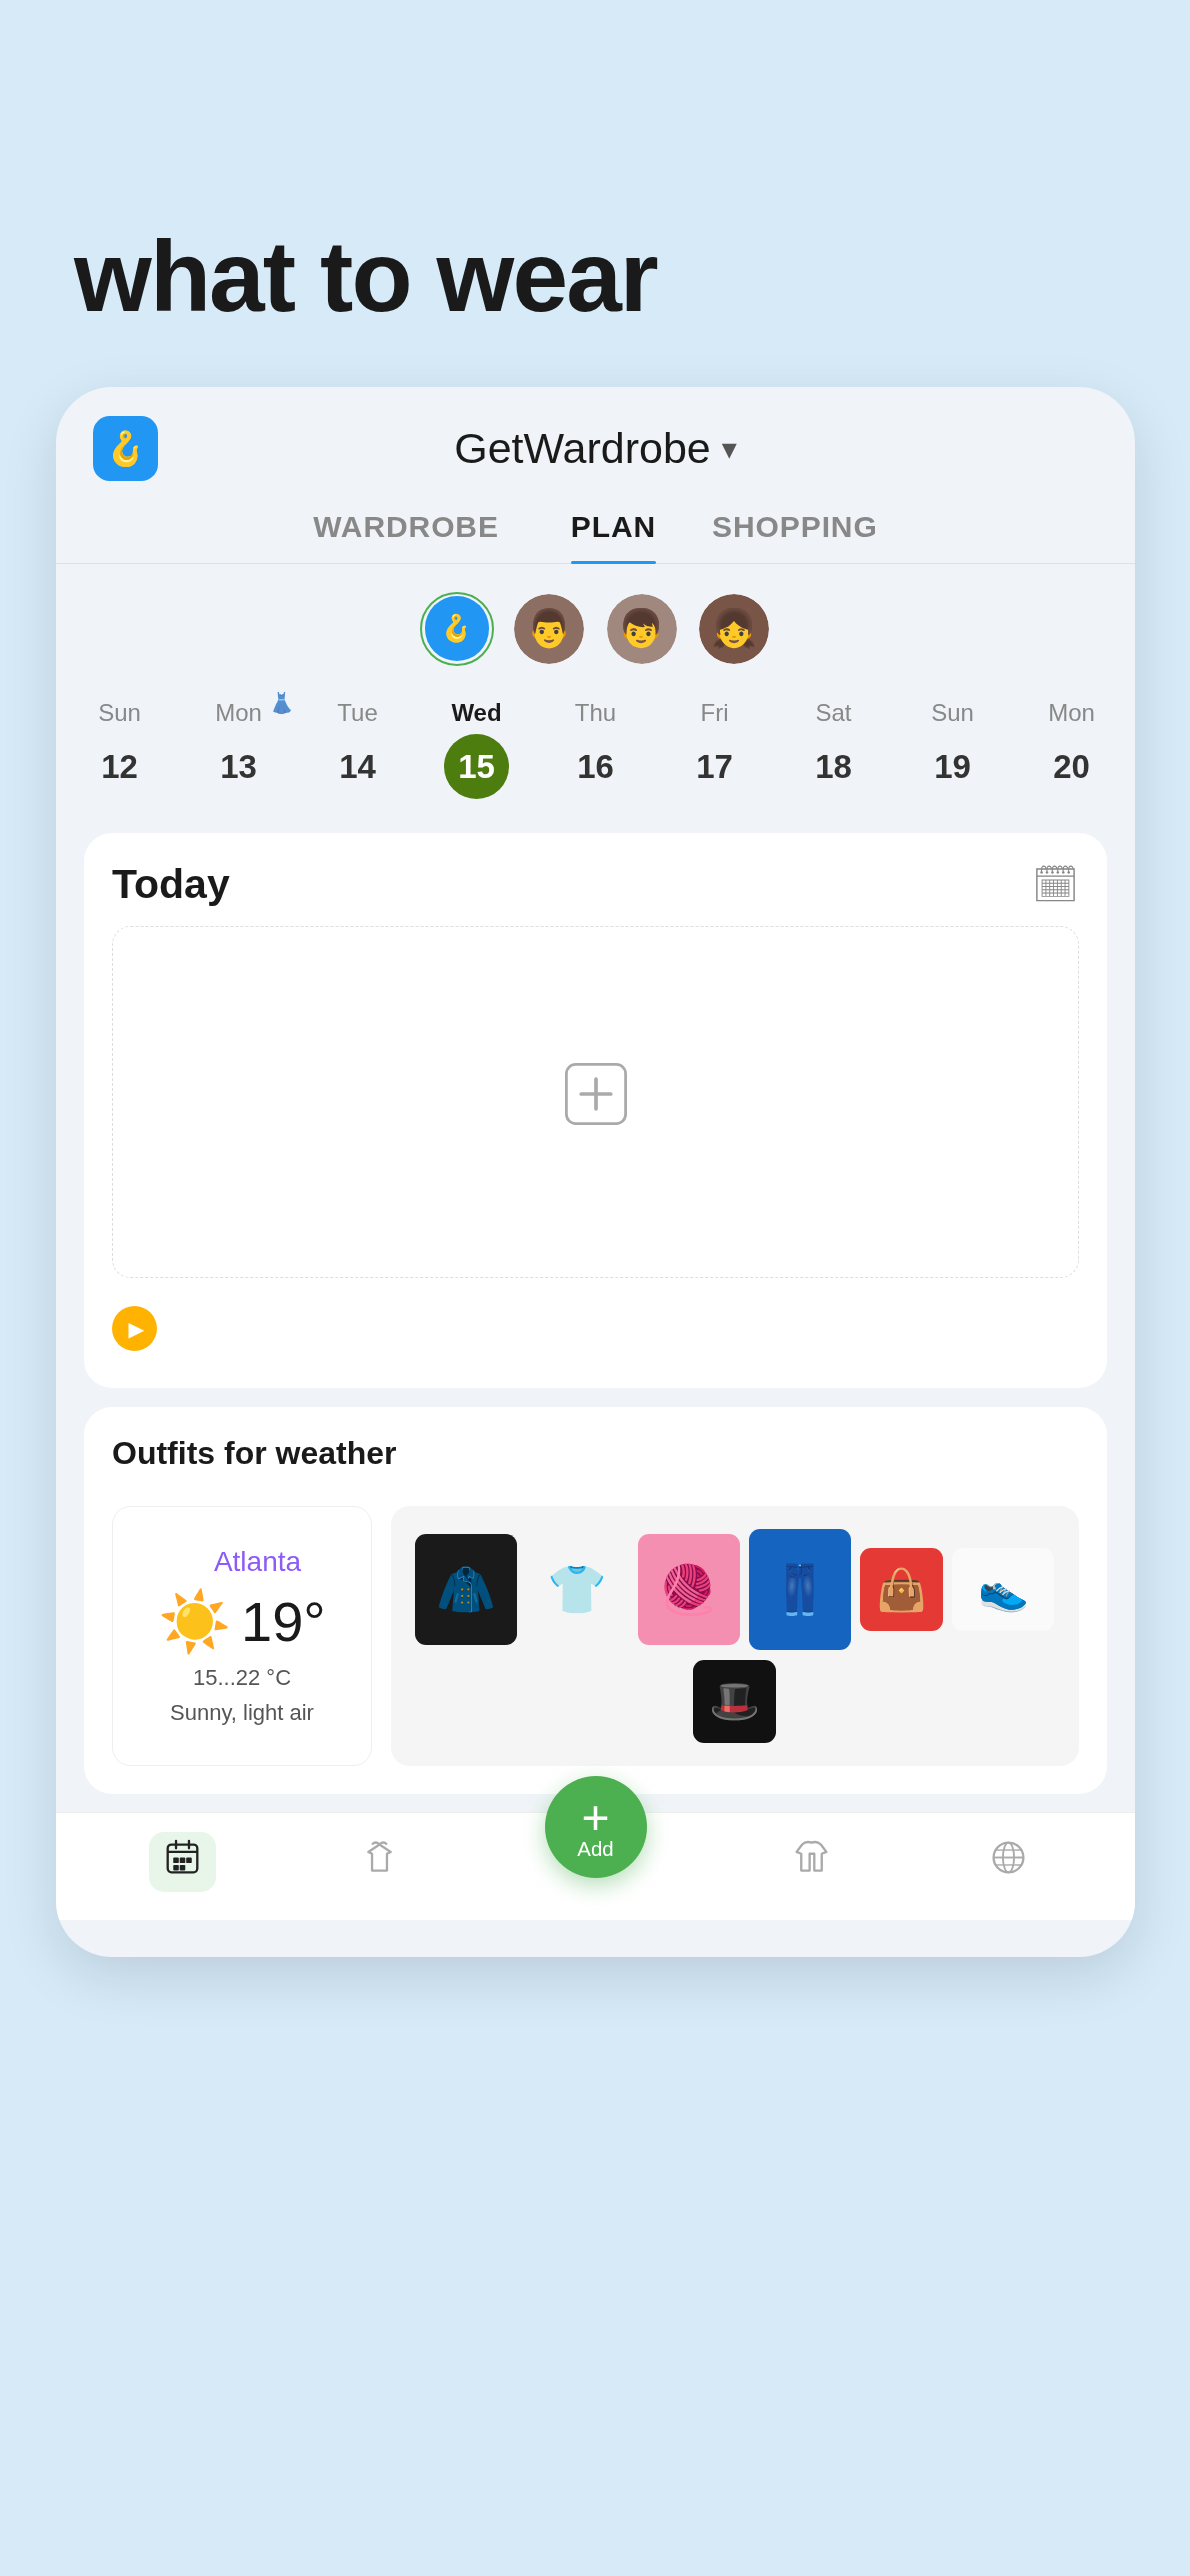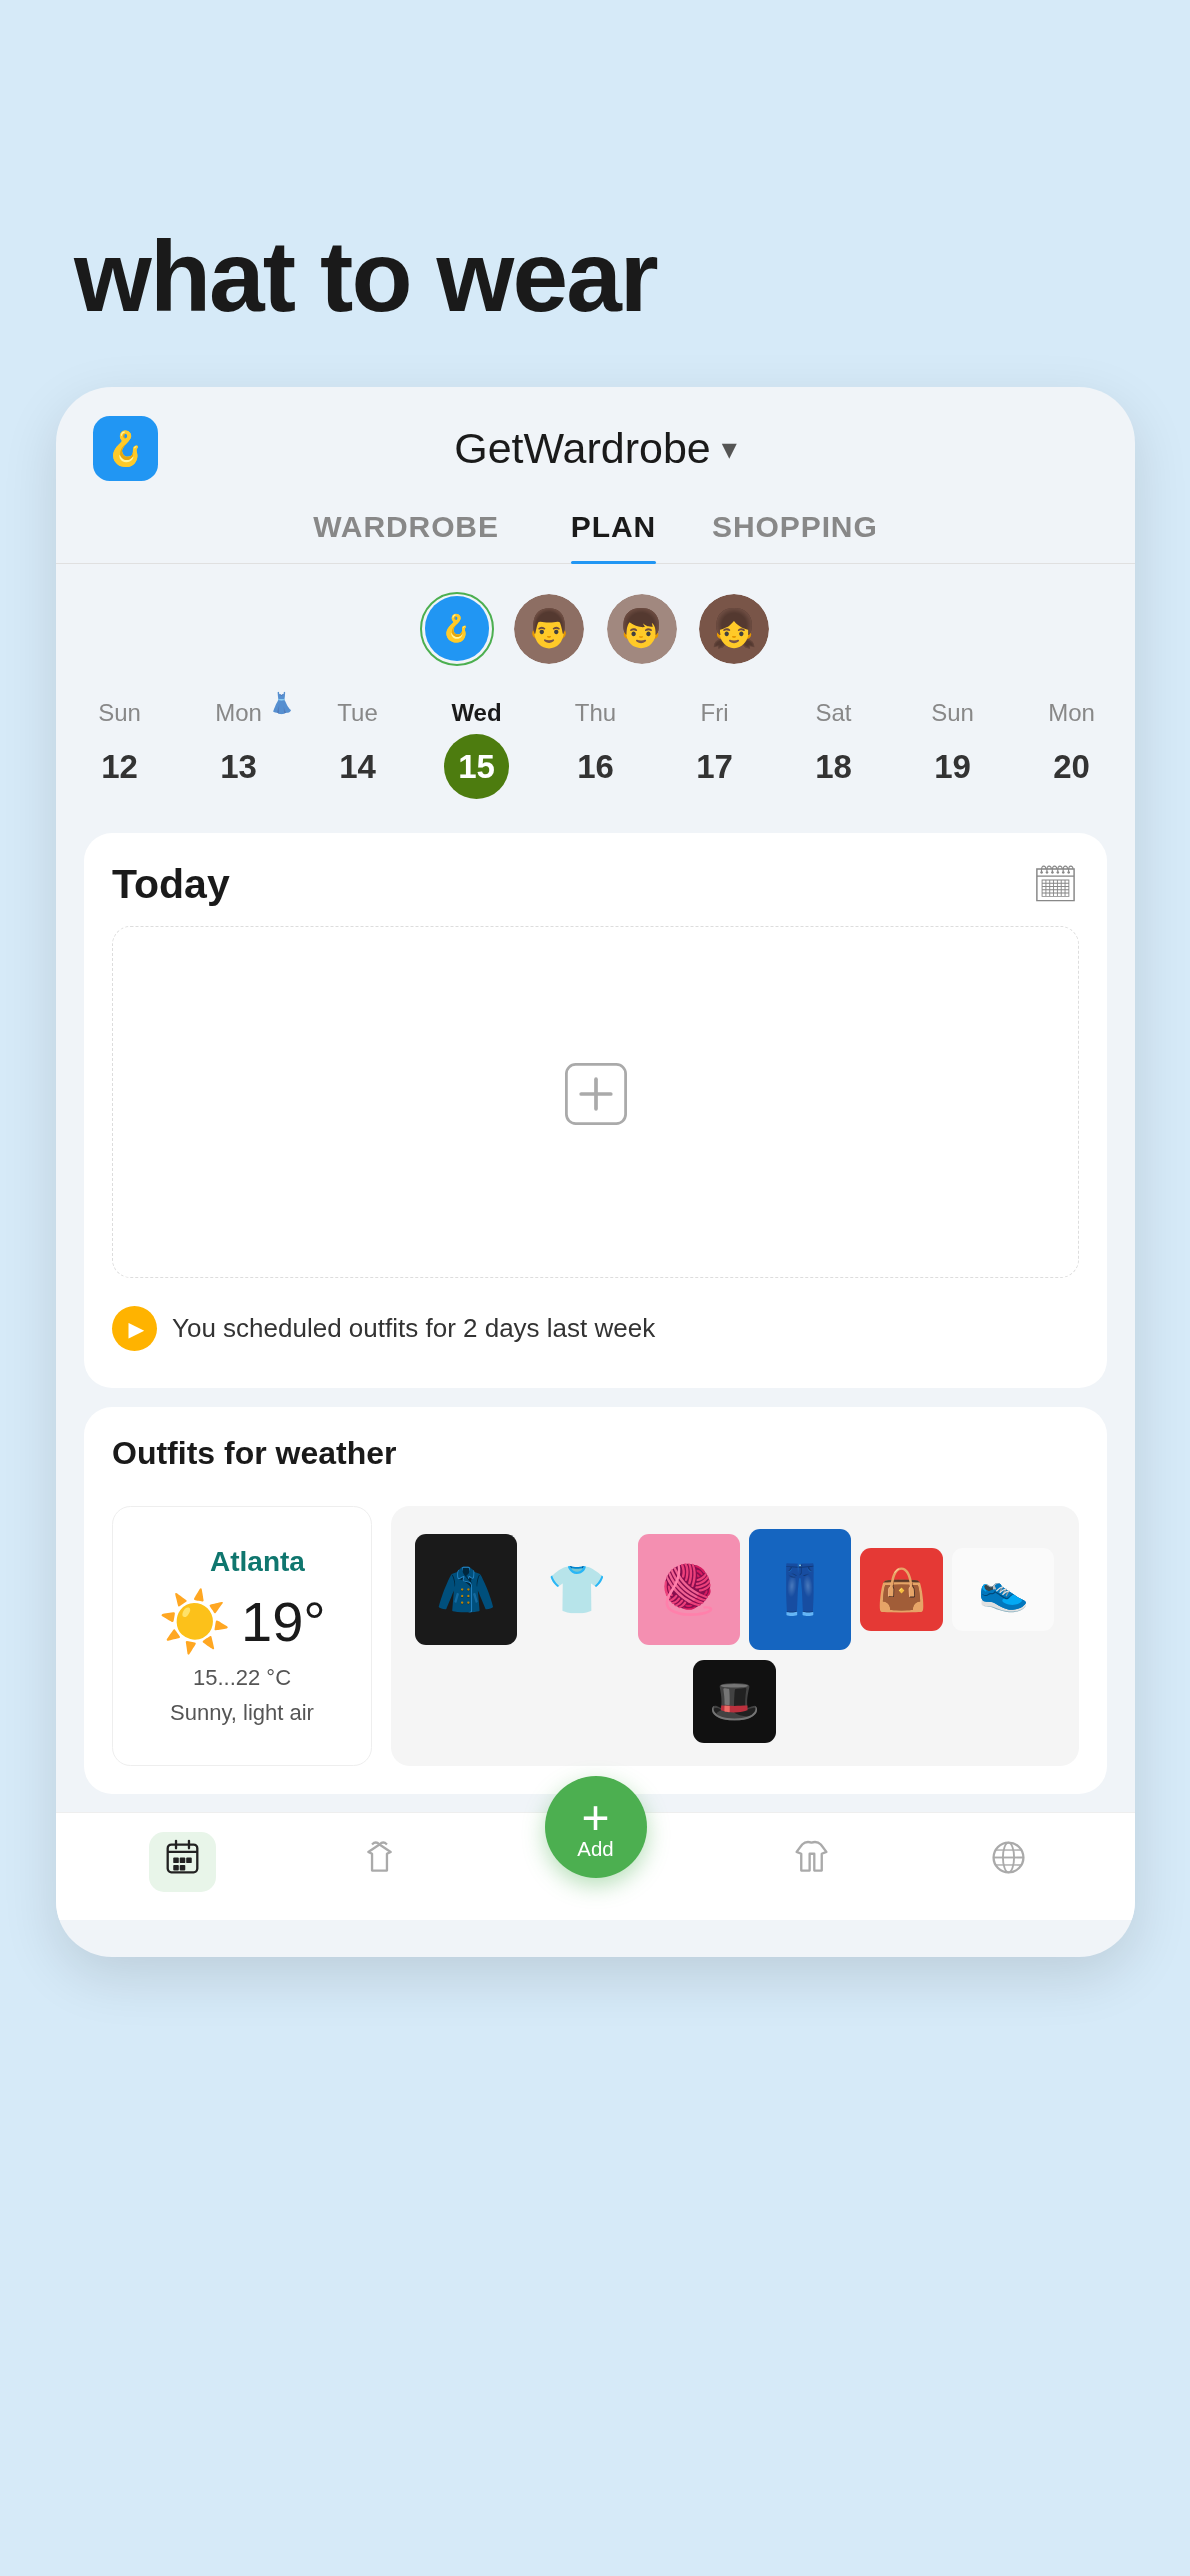--- a/index.html
+++ b/index.html
@@ -299,22 +299,22 @@
       min-width: 260px;
       display: flex;
       flex-direction: column;
       align-items: center;
       justify-content: center;
       gap: 9.3px;
     }
 
     .weather-city {
       font-size: 28px;
-      font-weight: 700;
-      color: #0f766e;
+      font-weight: 400;
+      color: #8b5cf6;
       margin-left: 31px;
     }
 
     .weather-temp-row {
       display: flex;
       align-items: center;
       gap: 9.3px;
     }
 
     .sun-icon {
@@ -530,21 +530,20 @@
       <div class="add-outfit-icon">
         <svg width="74" height="74" viewBox="0 0 80 80" fill="none">
           <rect x="8" y="8" width="64" height="64" rx="10" fill="none" stroke="#aaa" stroke-width="3"></rect>
           <line x1="40" y1="24" x2="40" y2="56" stroke="#aaa" stroke-width="4" stroke-linecap="round"></line>
           <line x1="24" y1="40" x2="56" y2="40" stroke="#aaa" stroke-width="4" stroke-linecap="round"></line>
         </svg>
       </div>
     </div>
     <div class="scheduled-notice">
       <div class="play-icon"></div>
-      <span class="notice-text">You scheduled outfits for 2 days last week</span>
     </div>
   </div>
 
   <div class="weather-card">
     <div class="weather-header">Outfits for weather</div>
     <div class="weather-content">
       <div class="weather-info">
         <span class="weather-city">Atlanta</span>
         <div class="weather-temp-row">
           <span class="sun-icon">☀️</span>

